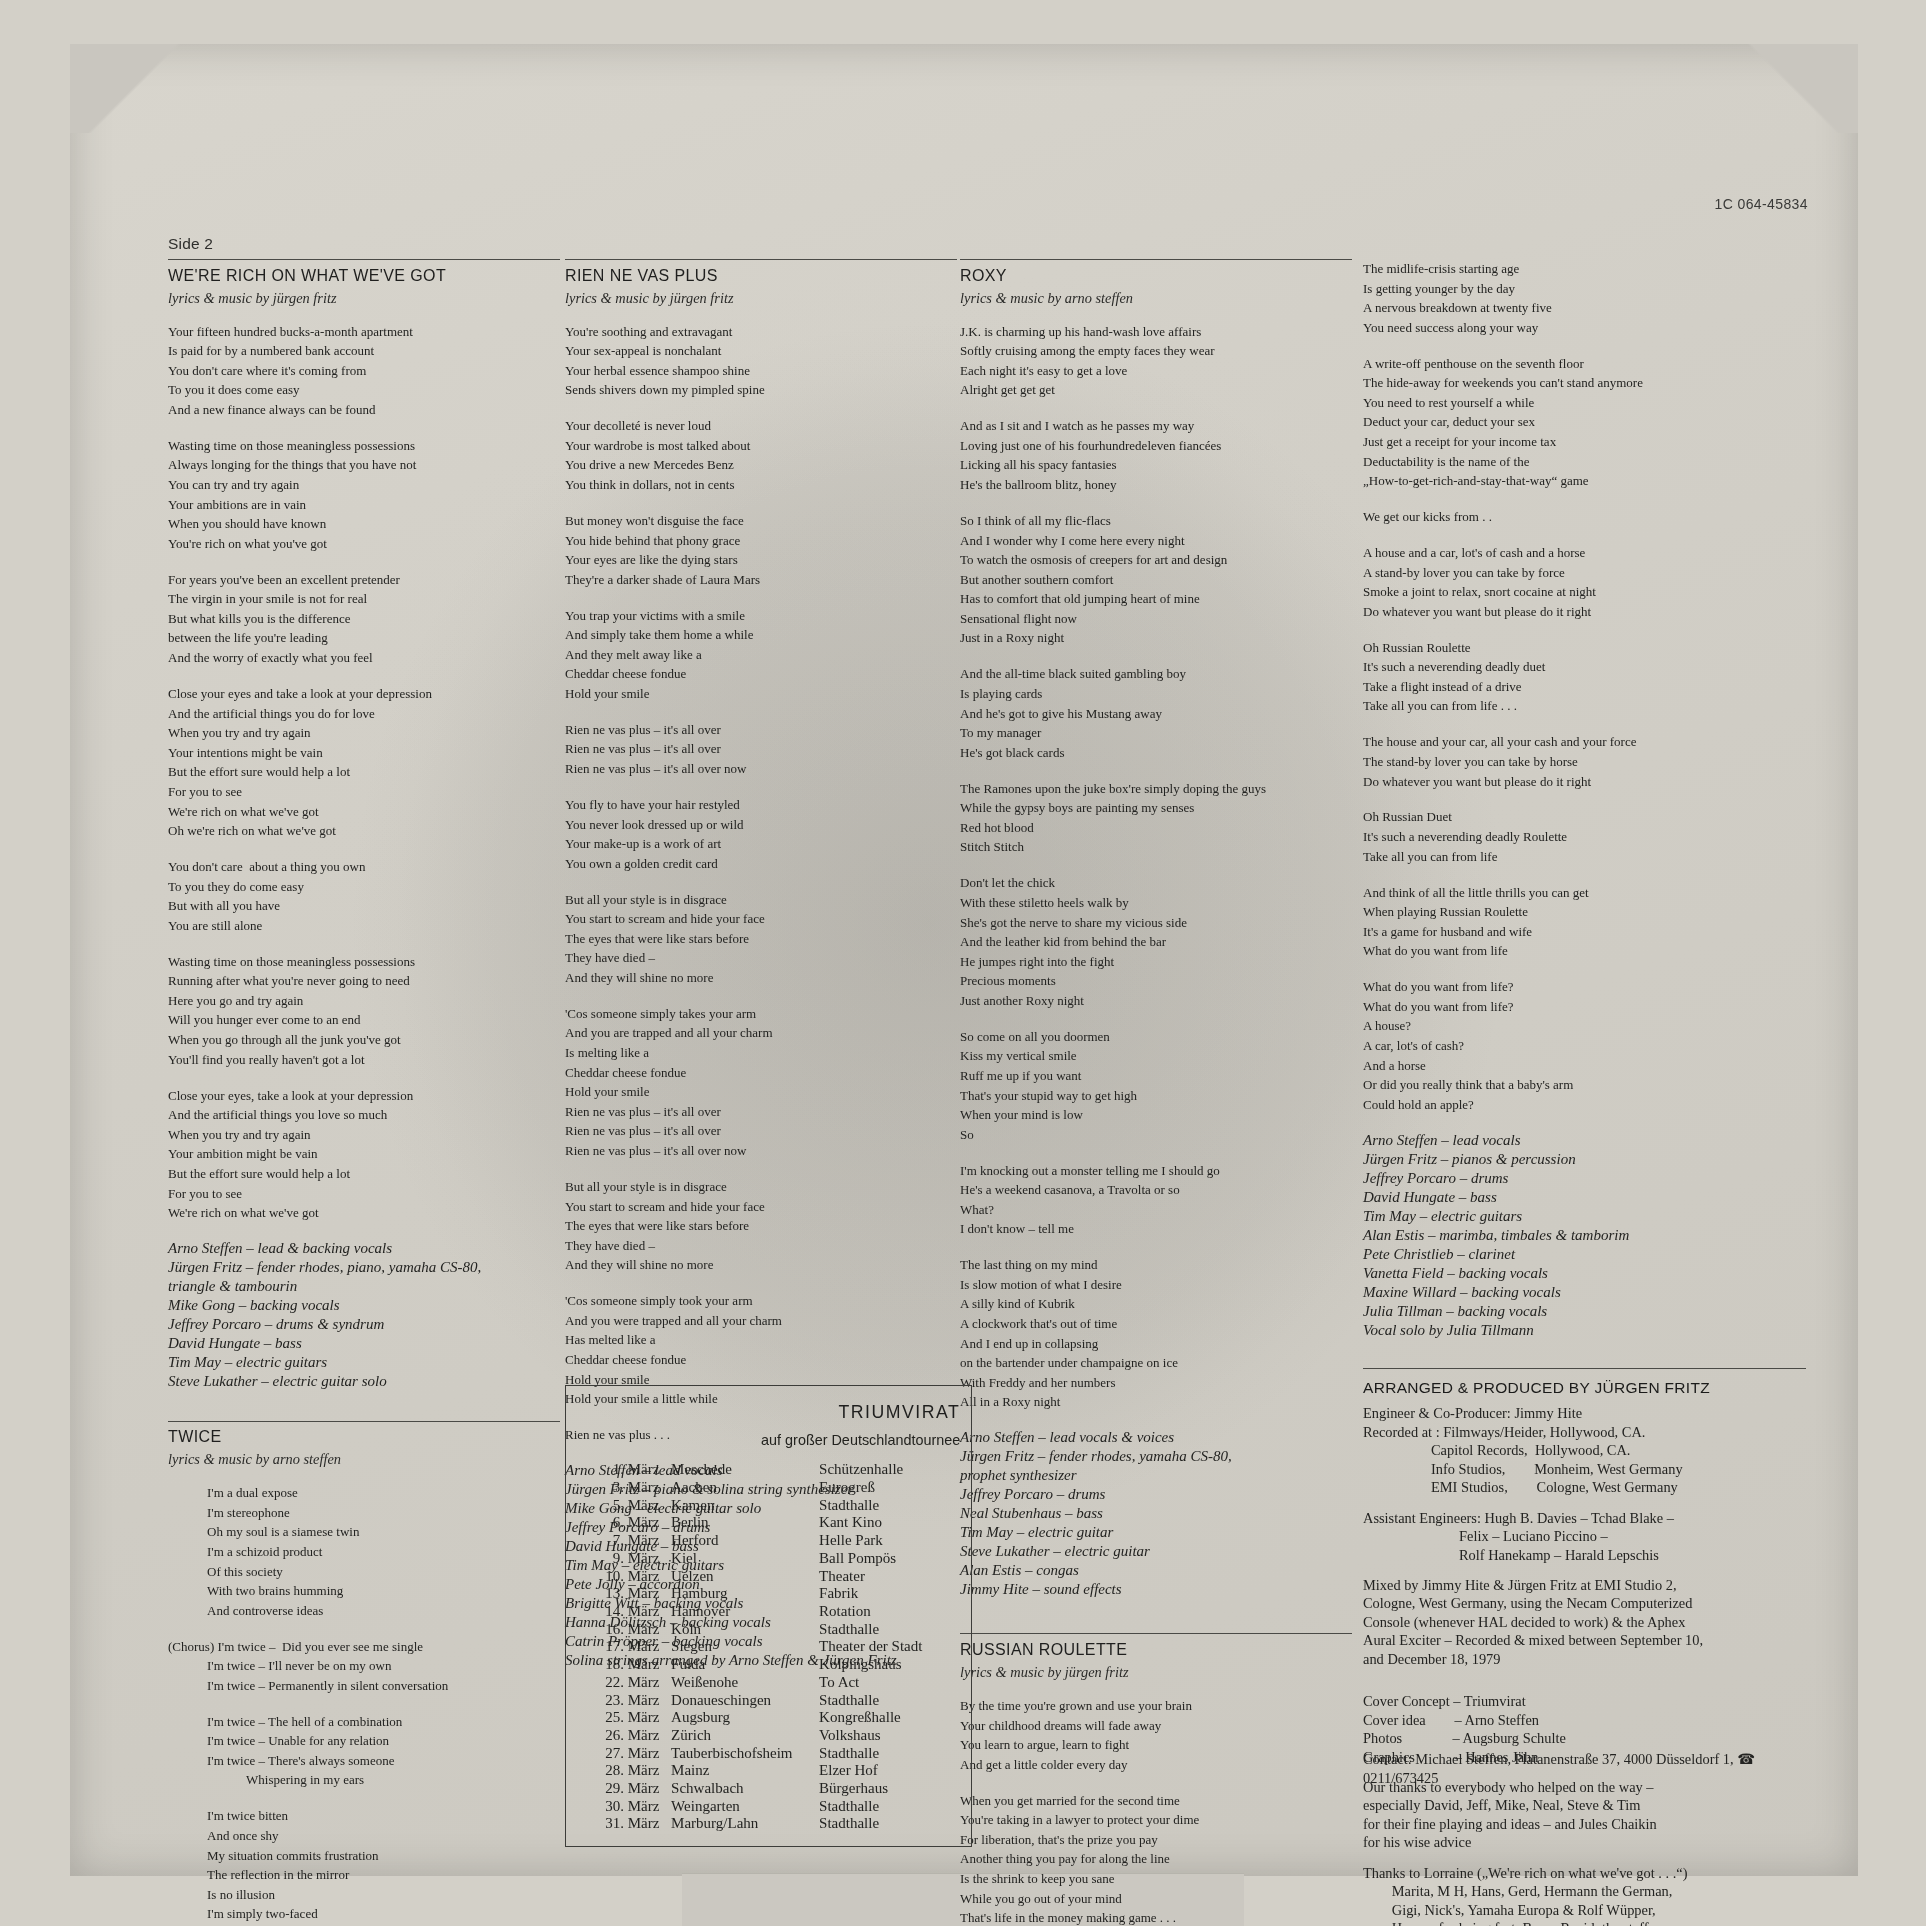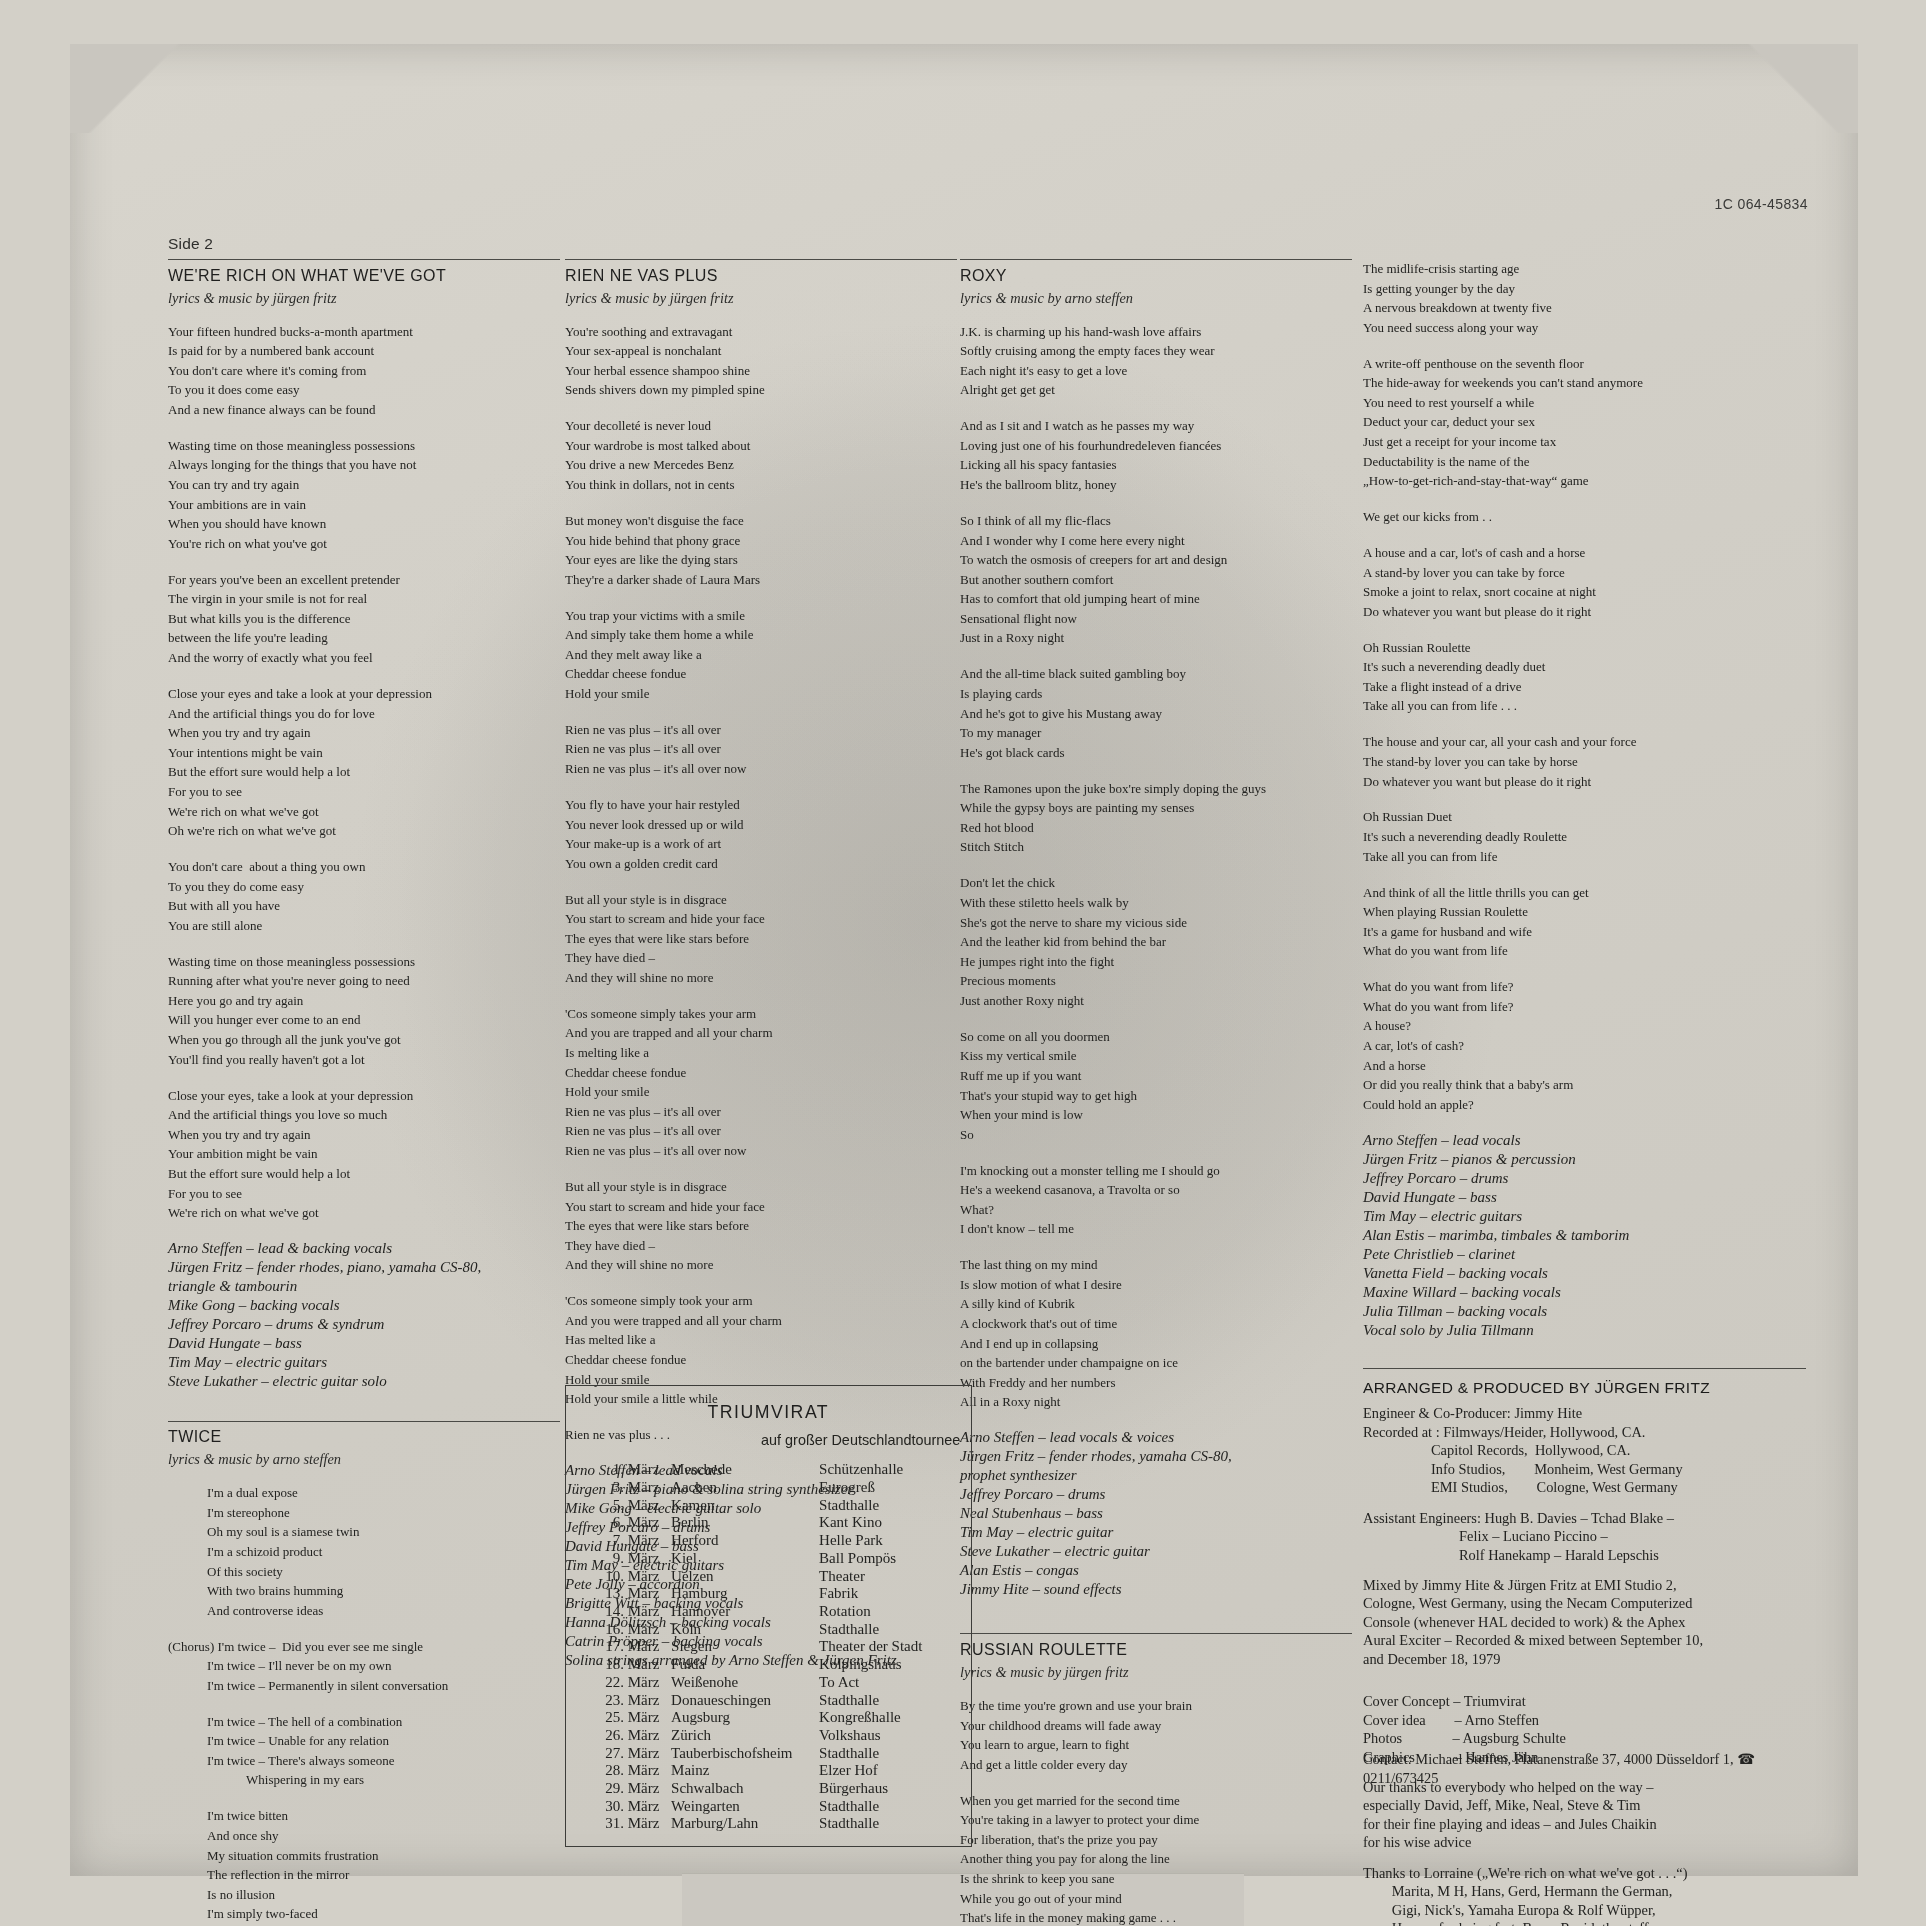--- a/index.html
+++ b/index.html
@@ -69,21 +69,21 @@
 
   .rule-top{border-top:0.7px solid #4a4a46;padding-top:6.6px;}
 
   
   .tourbox{
     position:absolute;left:565px;top:1385px;width:384px;
     border:0.7px solid #3c3c39;
     padding:11.8px 10.3px 13.3px 10.3px;
   }
   .tour-title{
-    text-align:center;font-family:"Liberation Sans", sans-serif;
+    text-align:right;font-family:"Liberation Sans", sans-serif;
     font-size:17.7px;letter-spacing:1.5px;color:#1f1f1e;margin:4.4px 0 8.9px 0;
   }
   .tour-sub{
     text-align:right;font-family:"Liberation Sans", sans-serif;
     font-size:14.4px;color:#23231f;margin:0 0 13.3px 0;
   }
   .tour-row{display:flex;font-size:15px;line-height:17.7px;color:#232321;}
   .tour-date{width:83px;text-align:right;padding-right:11.8px;}
   .tour-city{width:148px;}
   .tour-venue{flex:1;}

